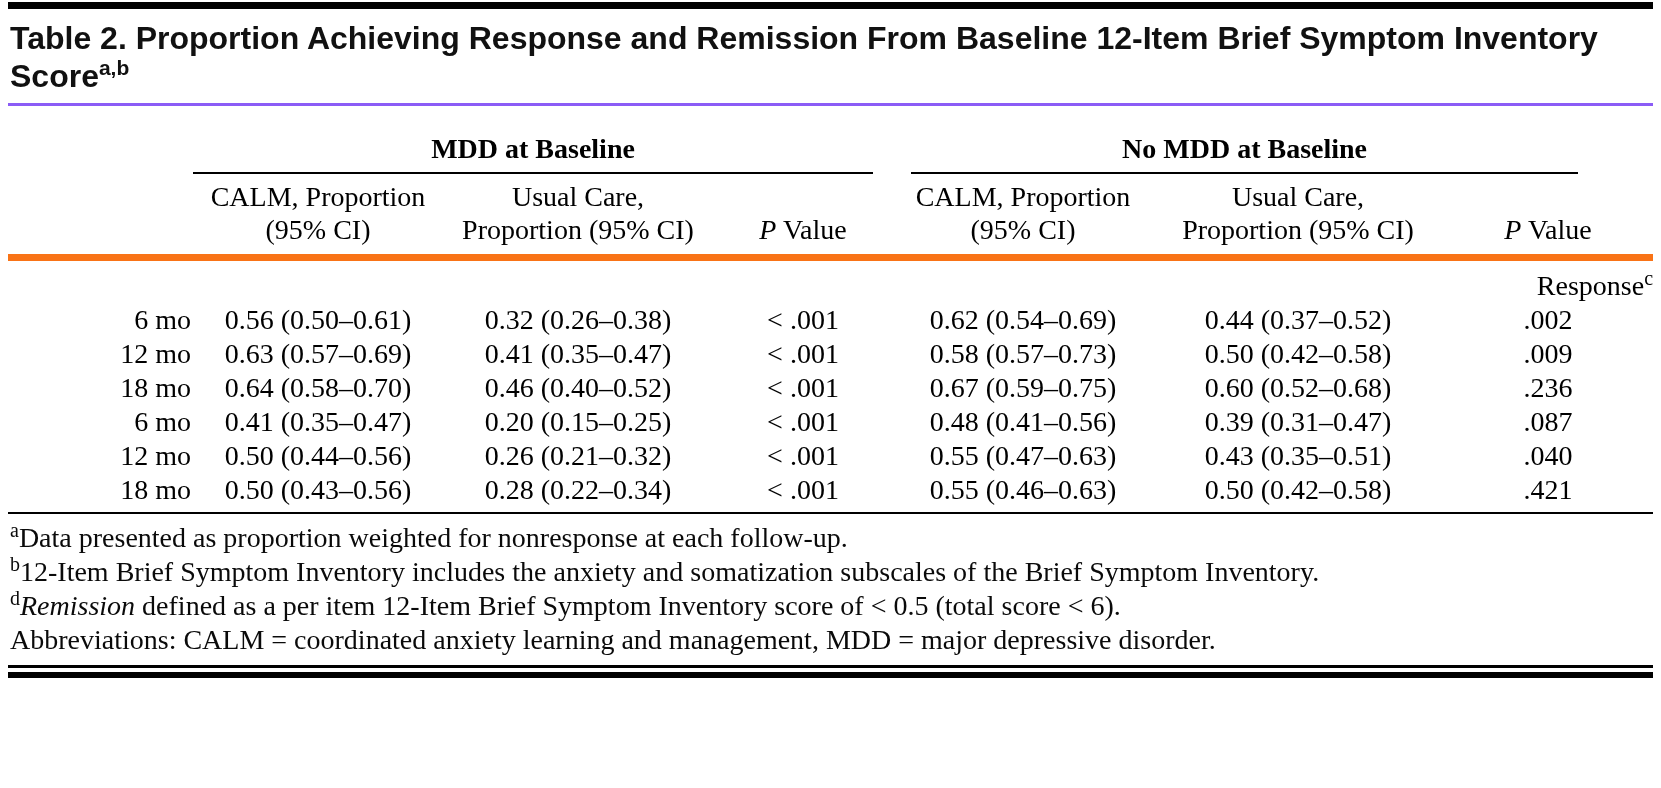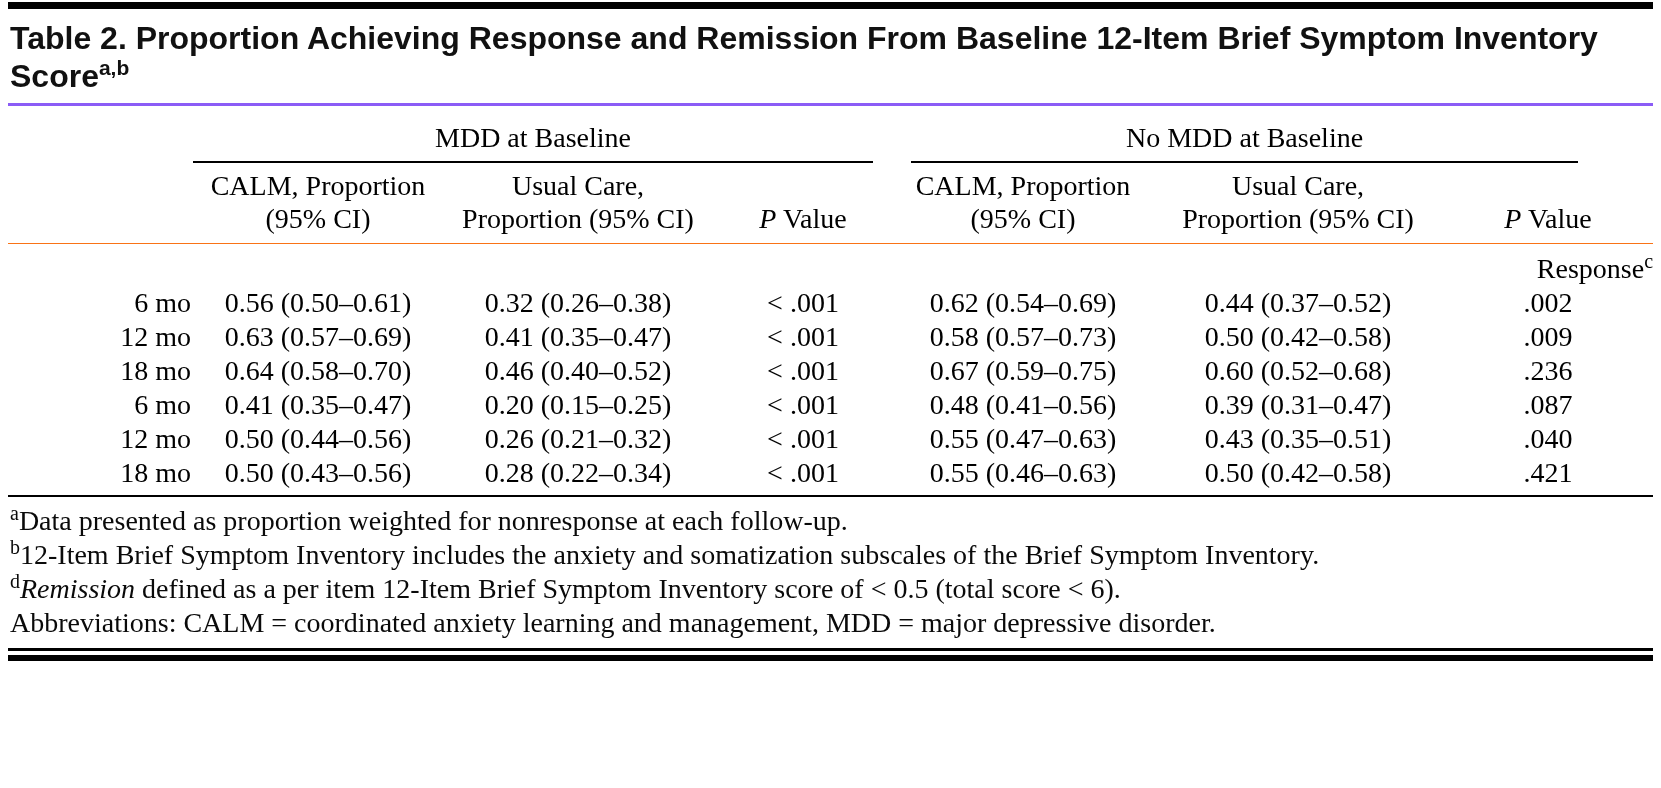--- a/index.html
+++ b/index.html
@@ -21,33 +21,33 @@
     color:#111;
   }
   .title sup { font-size:21px; line-height:0; }
 
   table {
     width:100%; table-layout:fixed; border-collapse:collapse;
     font-size:28px; color:#000;
   }
   th, td { font-weight:400; white-space:nowrap; }
 
-  .spanner-row th { padding-top:16px; }
+  .spanner-row th { padding-top:27px;font-weight:bold; }
   .spanner-inner {
     border-bottom:2px solid #000;
     padding-bottom:7px; line-height:32px;
     text-align:center;
   }
   .left-spanner  .spanner-inner { margin-right:20px; }
   .right-spanner .spanner-inner { margin-left:18px; margin-right:75px; }
 
   .colhead-row th, .colhead-row td {
     vertical-align:bottom; text-align:center;
     padding:6px 2px 8px; line-height:33px;
-    border-bottom:1px solid #f97316;
+    border-bottom:7px solid #f97316;
   }
   .colhead-row i { font-style:italic; }
 
   tbody td { line-height:34px; padding:0 2px; text-align:center; vertical-align:middle; }
   td.stub { text-align:right; padding-left:30px; }
   tr.section-row td { text-align:right; padding:8px 0 0 2px; }
   tr.section-row.second td { padding-top:12px; }
   tr.section-row sup, .fnotes sup { font-size:20px; line-height:0; }
   tr.last-row td { padding-bottom:5px; border-bottom:2px solid #000; }
 

